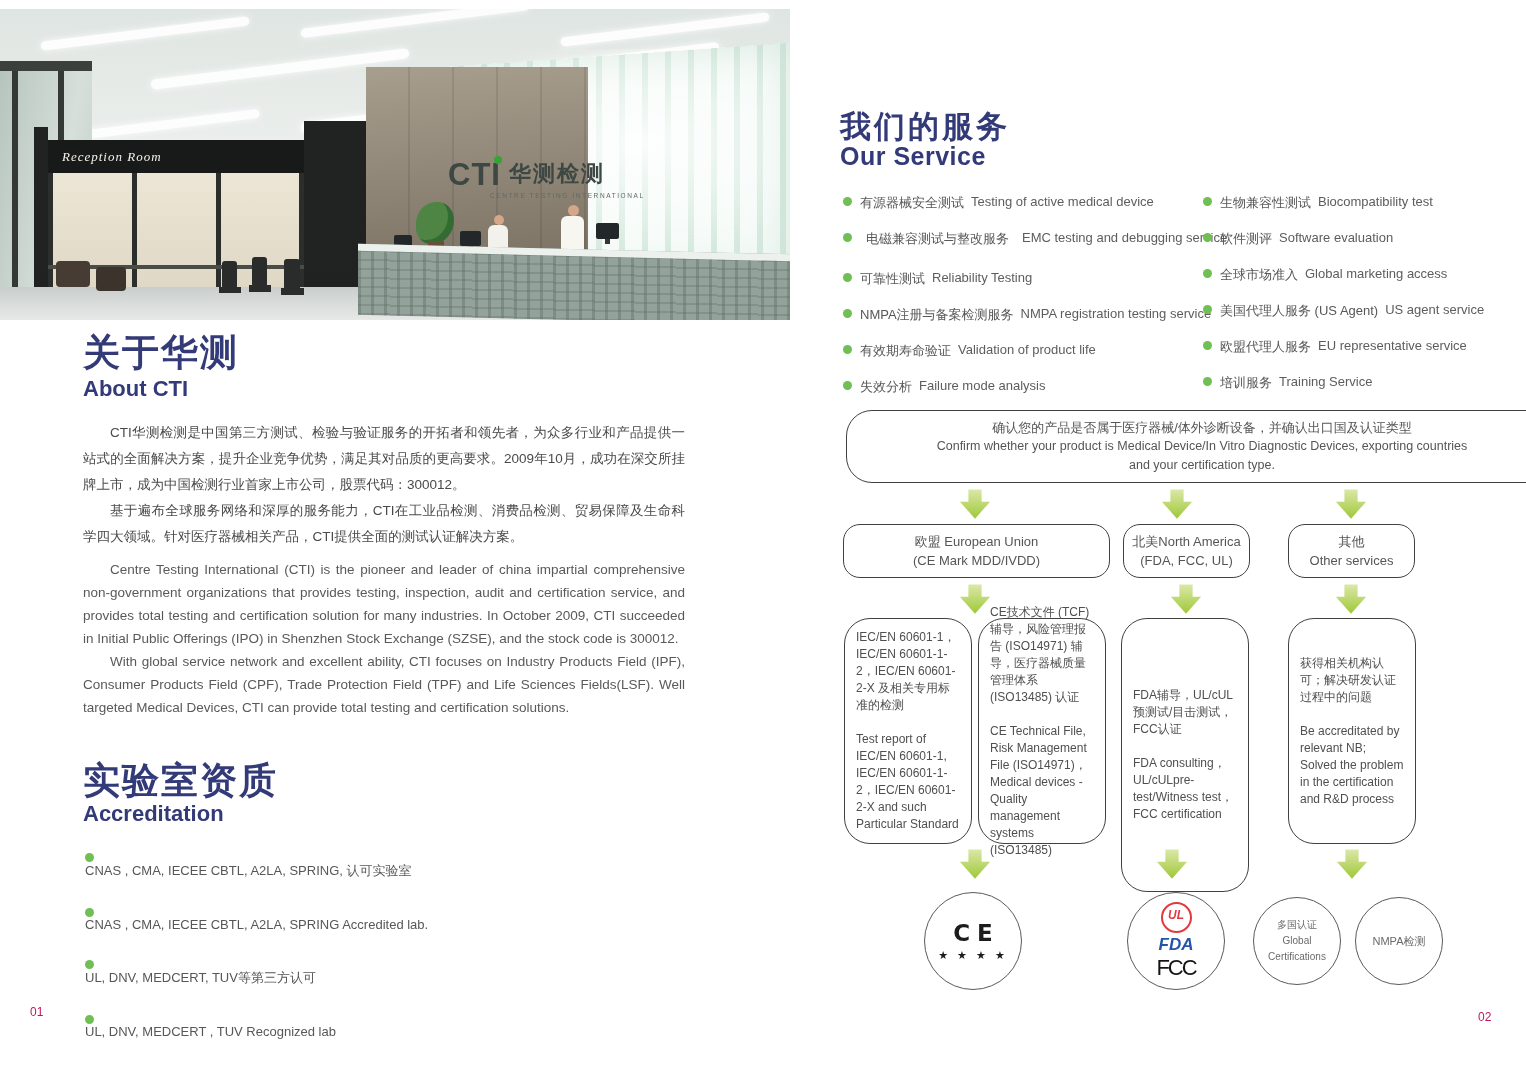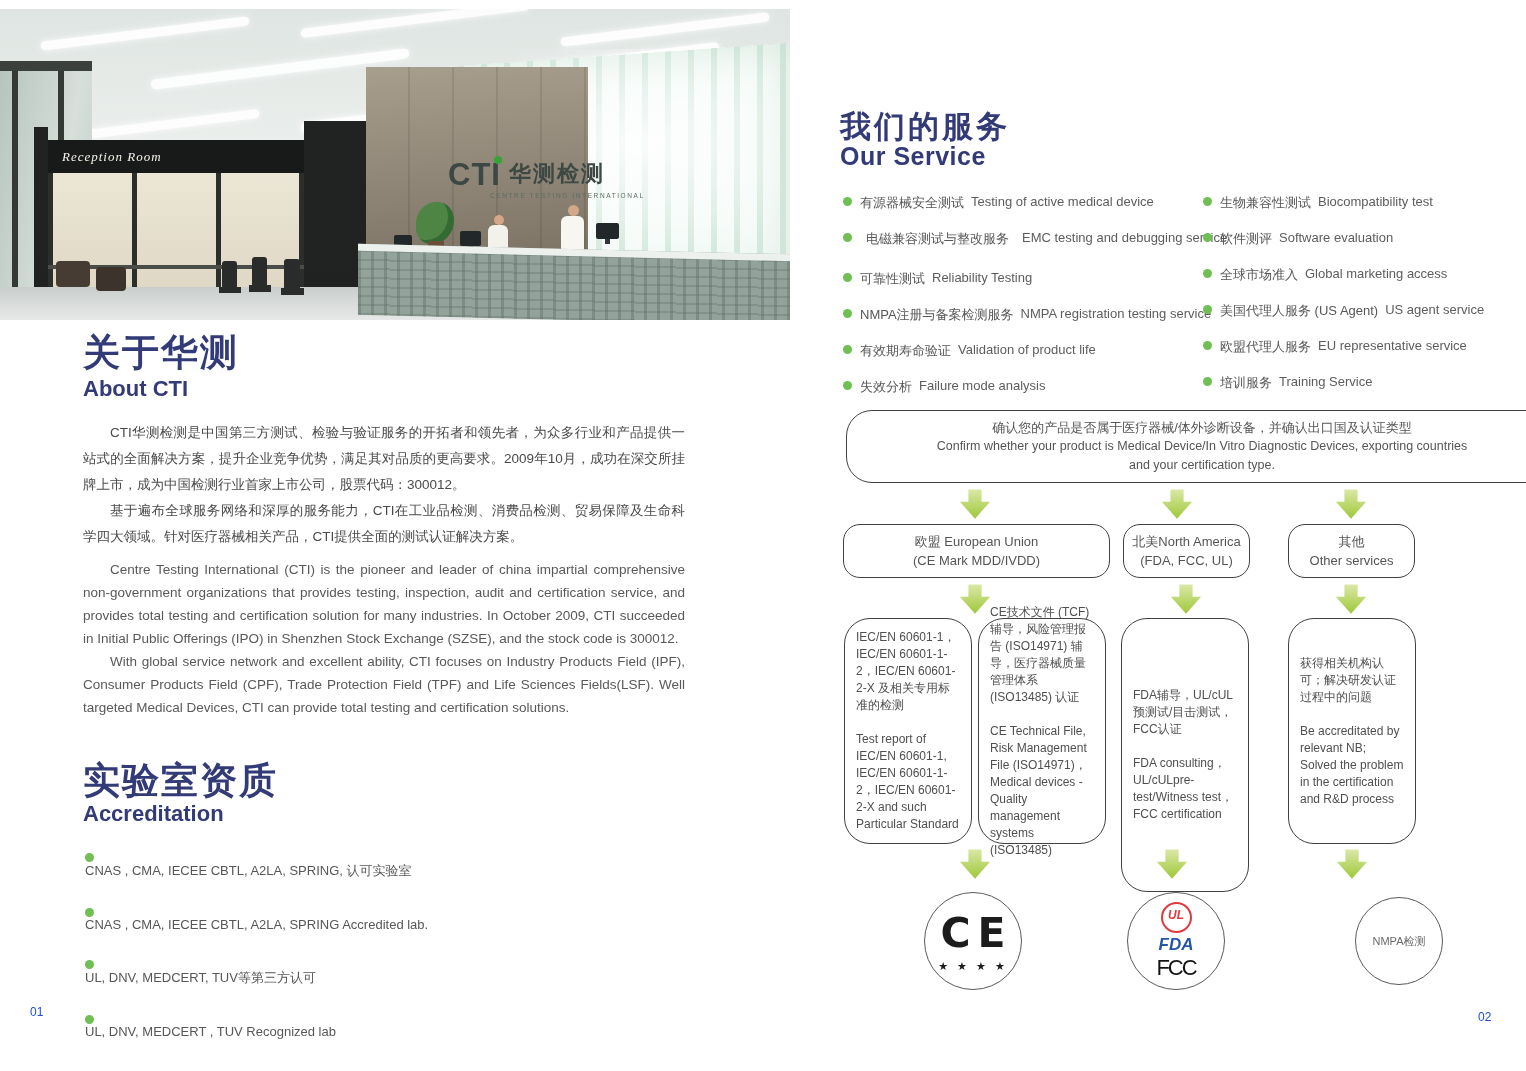--- a/index.html
+++ b/index.html
@@ -34,30 +34,30 @@
   .fbox.top .en{font-size:12.5px;}
   .fbox.tall{border-radius:26px;align-items:flex-start;justify-content:center;text-align:left;
              padding:6px 11px;font-size:12px;line-height:17px;color:#4f4f4f;}
   .fbox.tall .en{margin-top:17px;}
 
   .arrow{width:34px;height:31px;}
 
   
   .circ{border:1.2px solid #5a5a5a;border-radius:50%;background:#fff;box-sizing:border-box;
         display:flex;flex-direction:column;align-items:center;justify-content:center;text-align:center;}
-  .ce-mark{font-size:41px;font-weight:bold;color:#1c1c1c;letter-spacing:7px;text-indent:7px;font-family:"DejaVu Sans",sans-serif;}
+  .ce-mark{font-size:23px;font-weight:bold;color:#1c1c1c;letter-spacing:7px;text-indent:7px;font-family:"DejaVu Sans",sans-serif;}
   .ce-stars{font-size:11px;color:#1c1c1c;letter-spacing:3px;margin-top:3px;}
   .ul-badge{width:27px;height:27px;border:2.5px solid #e03a3e;border-radius:50%;color:#e03a3e;
             font-weight:bold;font-style:italic;font-size:12px;line-height:23px;text-align:center;margin-bottom:2px;}
   .fda-txt{color:#2456a8;font-weight:bold;font-style:italic;font-size:17px;letter-spacing:0px;}
   .fcc-txt{color:#141414;font-weight:normal;font-size:22px;letter-spacing:-2px;}
   .multi-line{font-size:10px;color:#6a6a6a;line-height:16px;}
   .nmpa-line{font-size:11px;color:#6a6a6a;}
 
-  .pageno{font-size:12px;color:#1d4ed8;}
+  .pageno{font-size:12px;color:#be185d;}
 
   
   #photo{left:0;top:9px;width:790px;height:311px;background:#e8ece9;overflow:hidden;}
   .ceiling{position:absolute;left:0;top:0;width:100%;height:175px;
            background:linear-gradient(#dfe5e2,#eef1ef);}
   .lstrip{position:absolute;background:#ffffff;opacity:.92;border-radius:5px;transform:rotate(-7deg);
           box-shadow:0 0 6px rgba(255,255,255,.9);}
   .slatwall{position:absolute;left:418px;top:34px;width:372px;height:228px;
             background:repeating-linear-gradient(90deg,#f5fbf8 0 17px,#d6eadf 17px 23px);
             transform:skewY(-4deg);transform-origin:right top;
@@ -368,20 +368,25 @@
     <div class="ce-mark">CE</div>
     <div class="ce-stars">★ ★ ★ ★</div>
   </div>
 
   <div class="abs circ" style="left:1127px;top:892px;width:98px;height:98px;">
     <div class="ul-badge">UL</div>
     <div class="fda-txt">FDA</div>
     <div class="fcc-txt">FCC</div>
   </div>
 
+  <div class="abs circ" style="left:1253px;top:897px;width:88px;height:88px;">
+    <div class="multi-line">多国认证</div>
+    <div class="multi-line">Global</div>
+    <div class="multi-line">Certifications</div>
+  </div>
 
   <div class="abs circ" style="left:1355px;top:897px;width:88px;height:88px;">
     <div class="nmpa-line">NMPA检测</div>
   </div>
 
   <div class="abs pageno" style="left:1478px;top:1010px;">02</div>
 
 </div>
 
 </body></html>

